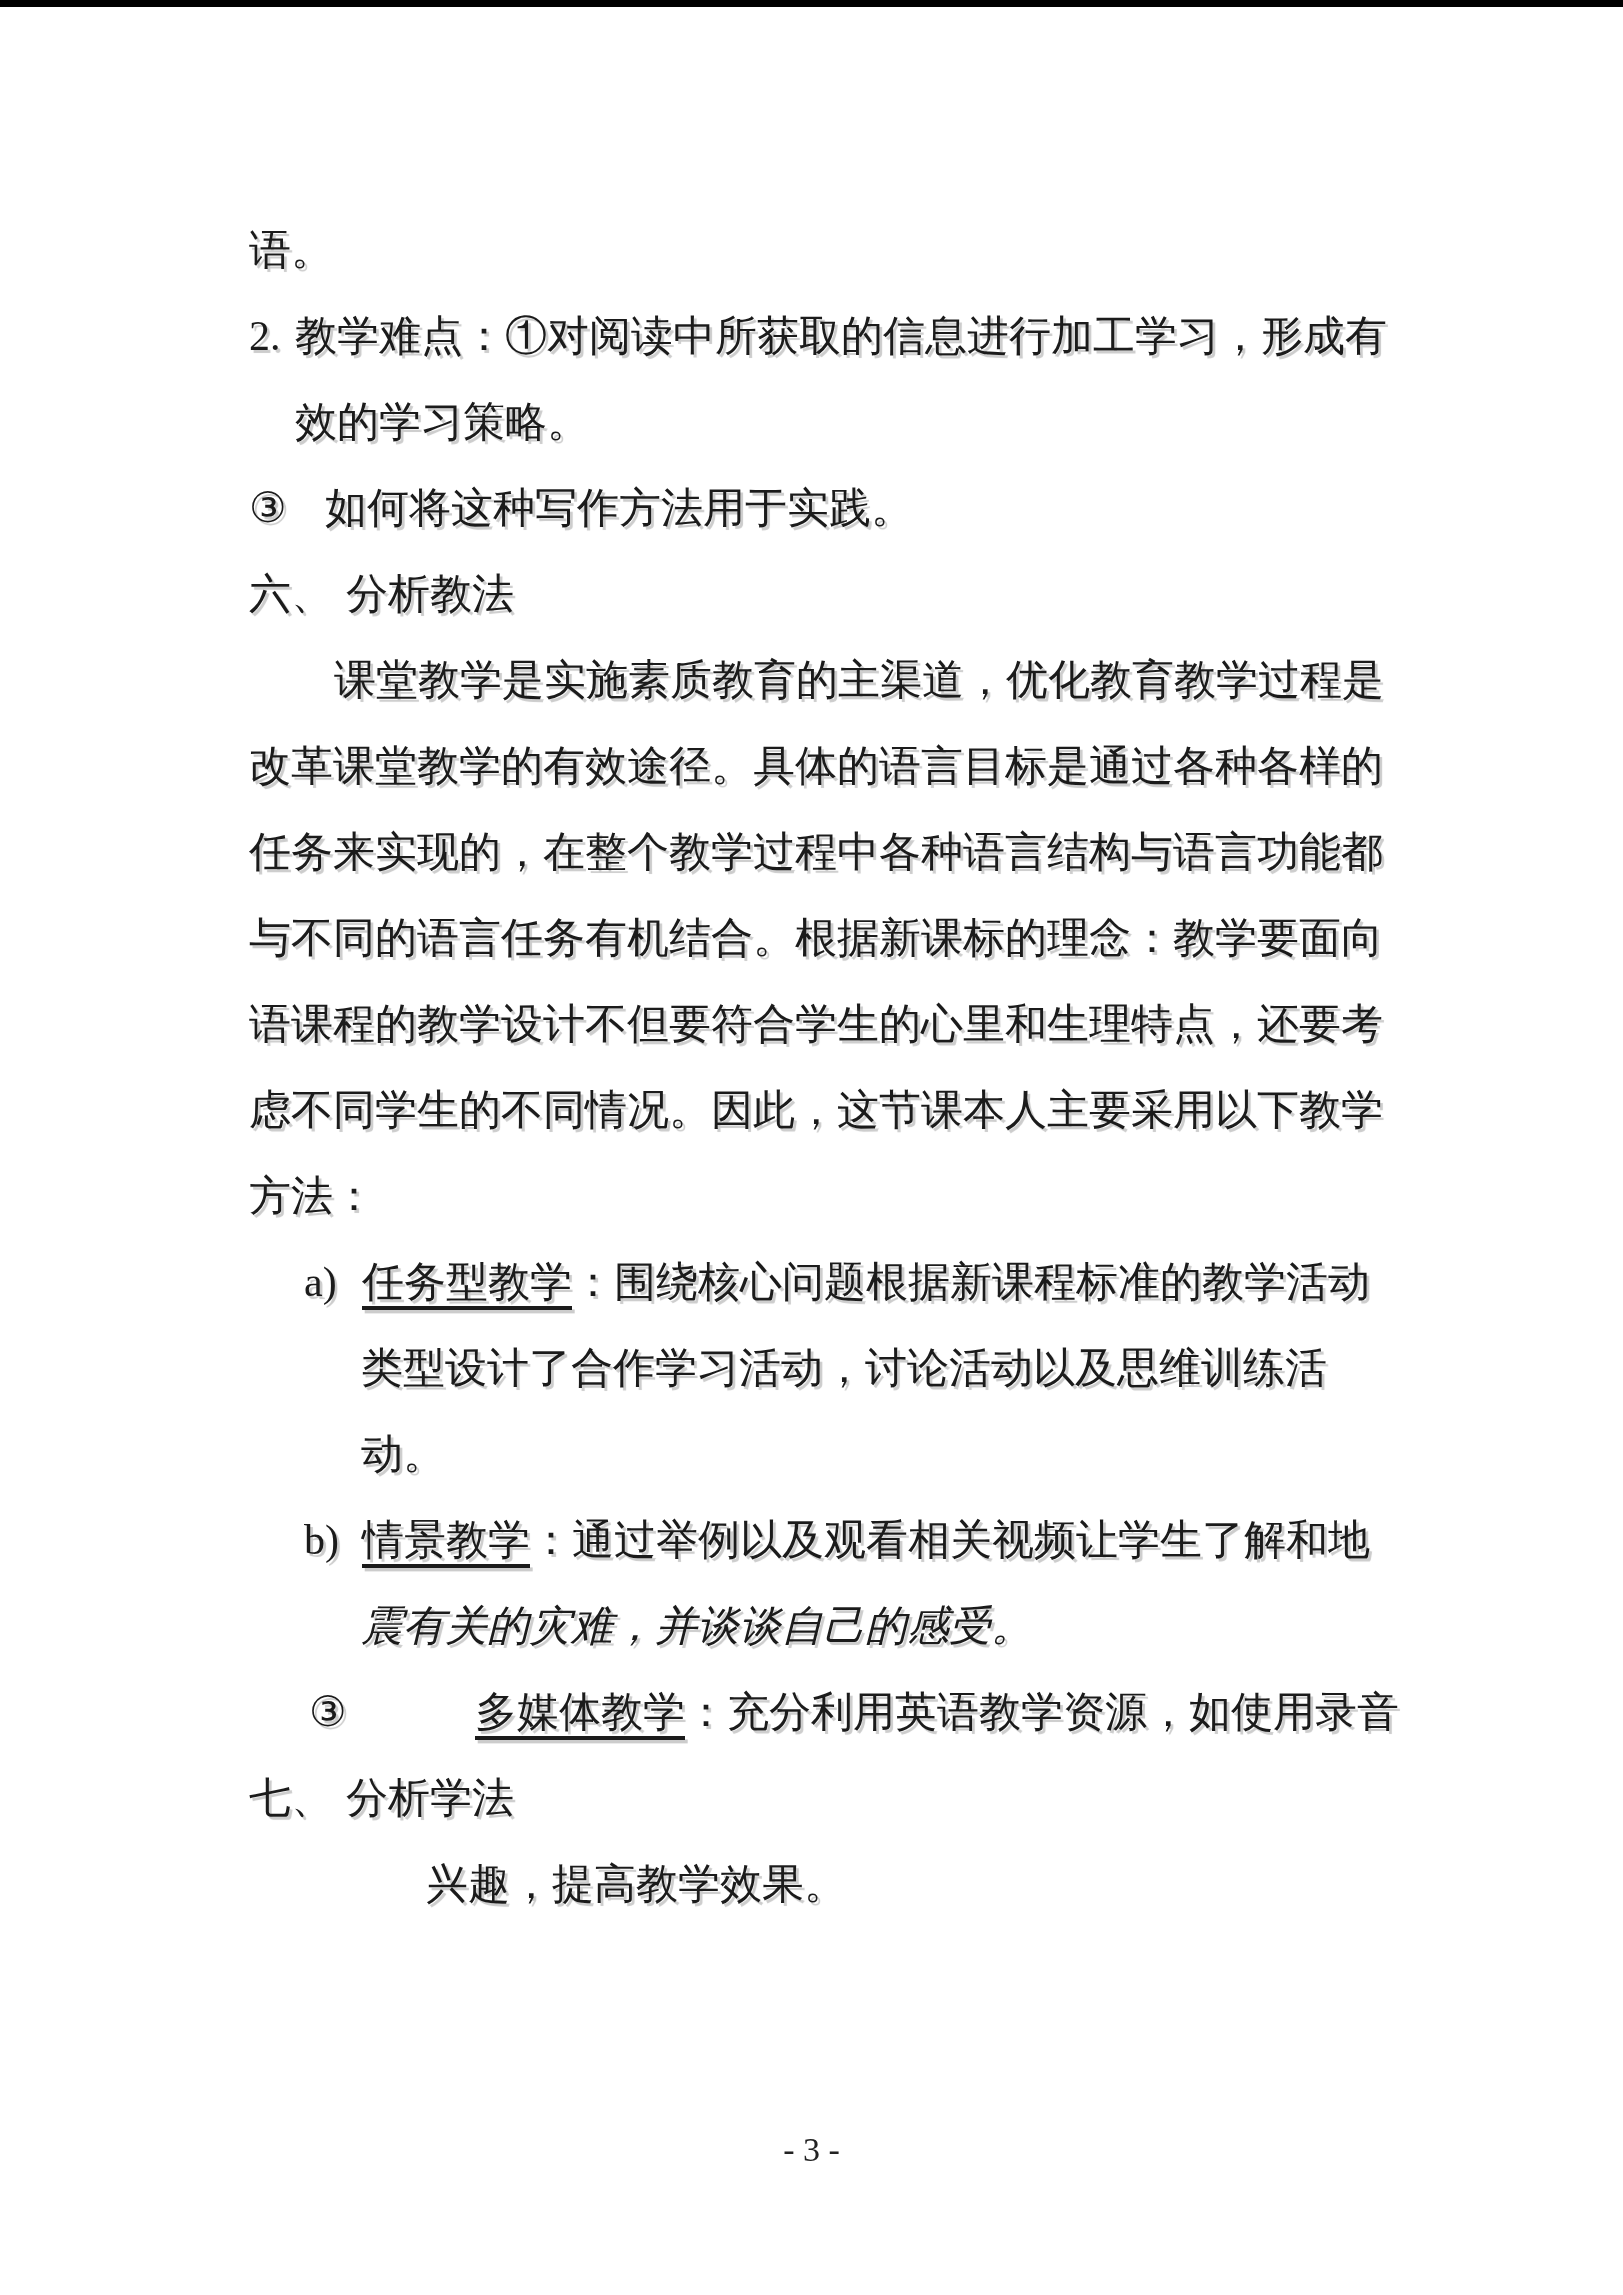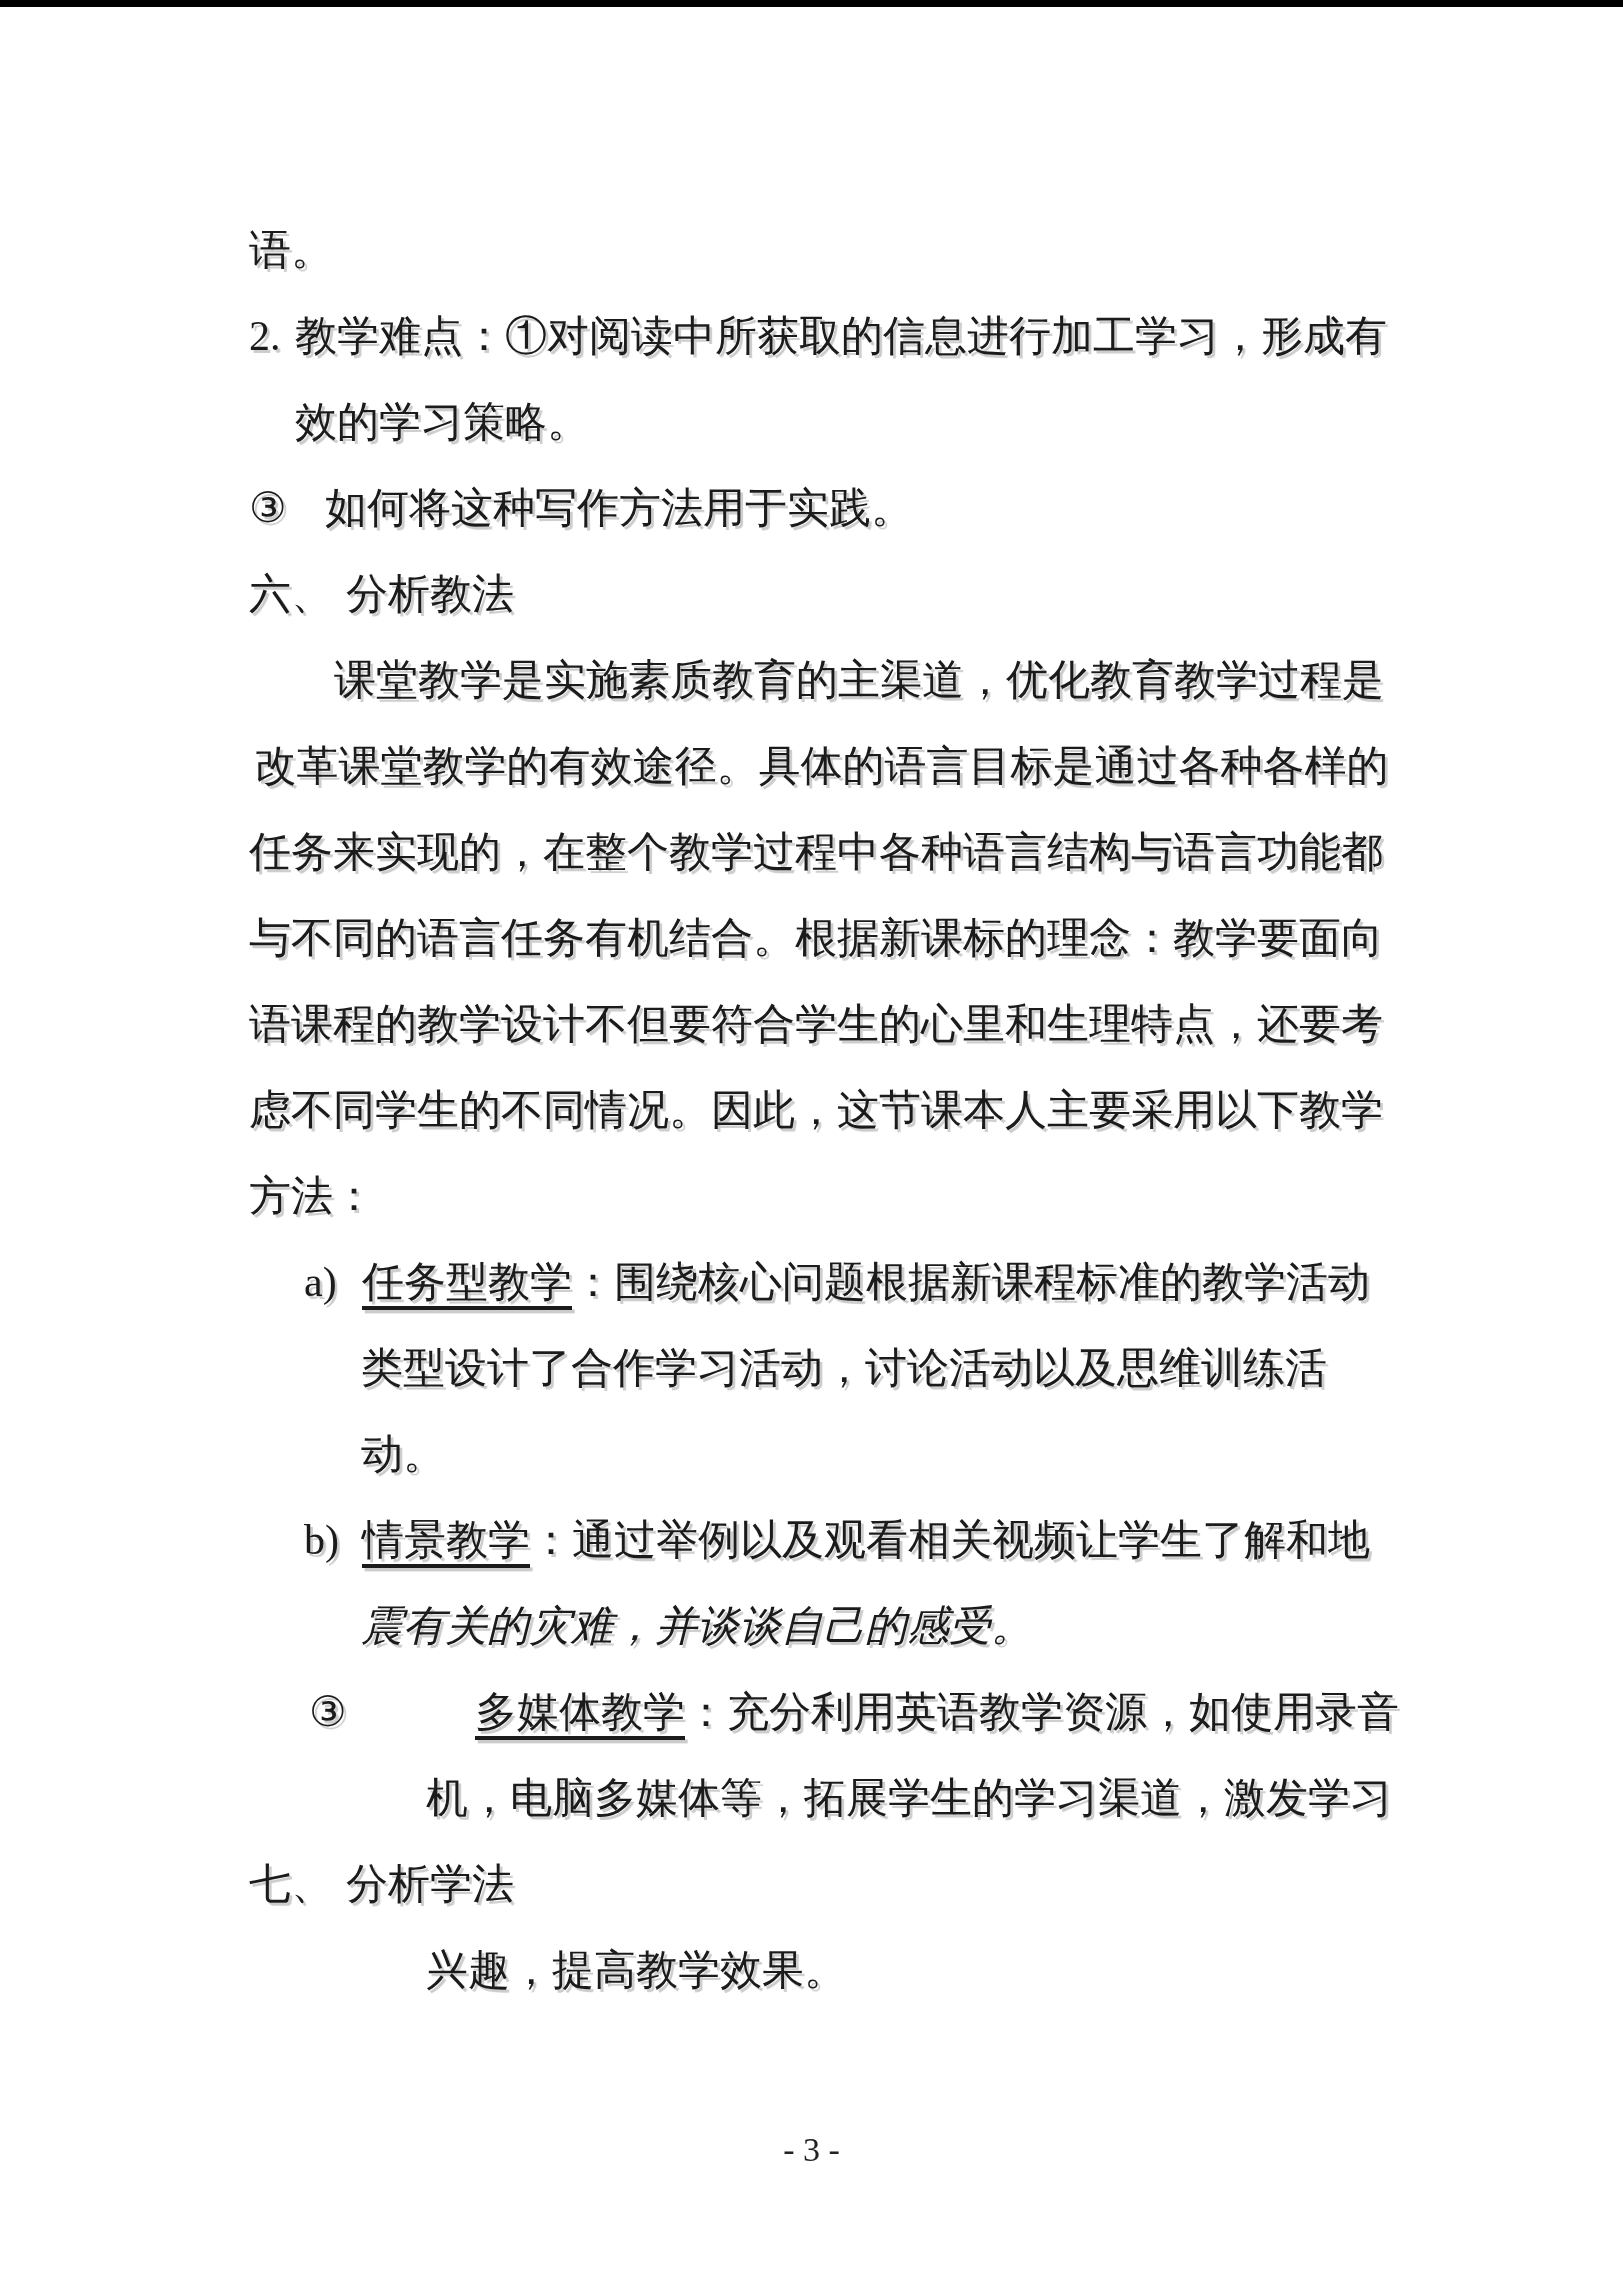--- a/index.html
+++ b/index.html
@@ -64,31 +64,30 @@
 
 <div class="page">
   <div class="top-edge"></div>
   <div class="doc-lines">
       <div class="line" style="padding-left: 0px;"><span>语。</span></div>
       <div class="line" style="padding-left: 0px;"><span class="marker" style="width: 46px;">2.</span><span>教学难点：①对阅读中所获取的信息进行加工学习，形成有</span></div>
       <div class="line" style="padding-left: 46px;"><span>效的学习策略。</span></div>
       <div class="line" style="padding-left: 0px;"><span class="marker" style="width: 76px;">③</span><span>如何将这种写作方法用于实践。</span></div>
       <div class="line" style="padding-left: 0px;"><span class="marker" style="width: 97px;">六、</span><span>分析教法</span></div>
       <div class="line" style="padding-left: 85px;"><span>课堂教学是实施素质教育的主渠道，优化教育教学过程是</span></div>
-      <div class="line" style="padding-left: 0px; text-align: center;"><span>改革课堂教学的有效途径。具体的语言目标是通过各种各样的</span></div>
+      <div class="line" style="padding-left: 0px;"><span>改革课堂教学的有效途径。具体的语言目标是通过各种各样的</span></div>
       <div class="line" style="padding-left: 0px;"><span>任务来实现的，在整个教学过程中各种语言结构与语言功能都</span></div>
       <div class="line" style="padding-left: 0px;"><span>与不同的语言任务有机结合。根据新课标的理念：教学要面向</span></div>
       <div class="line" style="padding-left: 0px;"><span>语课程的教学设计不但要符合学生的心里和生理特点，还要考</span></div>
       <div class="line" style="padding-left: 0px;"><span>虑不同学生的不同情况。因此，这节课本人主要采用以下教学</span></div>
       <div class="line" style="padding-left: 0px;"><span>方法：</span></div>
       <div class="line" style="padding-left: 55px;"><span class="marker" style="width: 58px;">a)</span><span class="uterm">任务型教学</span><span>：围绕核心问题根据新课程标准的教学活动</span></div>
       <div class="line" style="padding-left: 112px;"><span>类型设计了合作学习活动，讨论活动以及思维训练活</span></div>
       <div class="line" style="padding-left: 112px;"><span>动。</span></div>
       <div class="line" style="padding-left: 55px;"><span class="marker" style="width: 58px;">b)</span><span class="uterm">情景教学</span><span>：通过举例以及观看相关视频让学生了解和地</span></div>
       <div class="line" style="padding-left: 112px; font-style: italic;"><span>震有关的灾难，并谈谈自己的感受。</span></div>
       <div class="line" style="padding-left: 60px;"><span class="marker" style="width: 166px;">③</span><span class="uterm">多媒体教学</span><span>：充分利用英语教学资源，如使用录音</span></div>
-      <div class="line" style="padding-left: 177px;"><span>机，电脑多媒体等，拓展学生的学习渠道，激发学习</span></div>
       <div class="line" style="padding-left: 0px;"><span class="marker" style="width: 97px;">七、</span><span>分析学法</span></div>
       <div class="line" style="padding-left: 177px;"><span>兴趣，提高教学效果。</span></div>
     </div>
   <div class="page-number">- 3 -</div>
 </div>
 
 
 </body></html>

